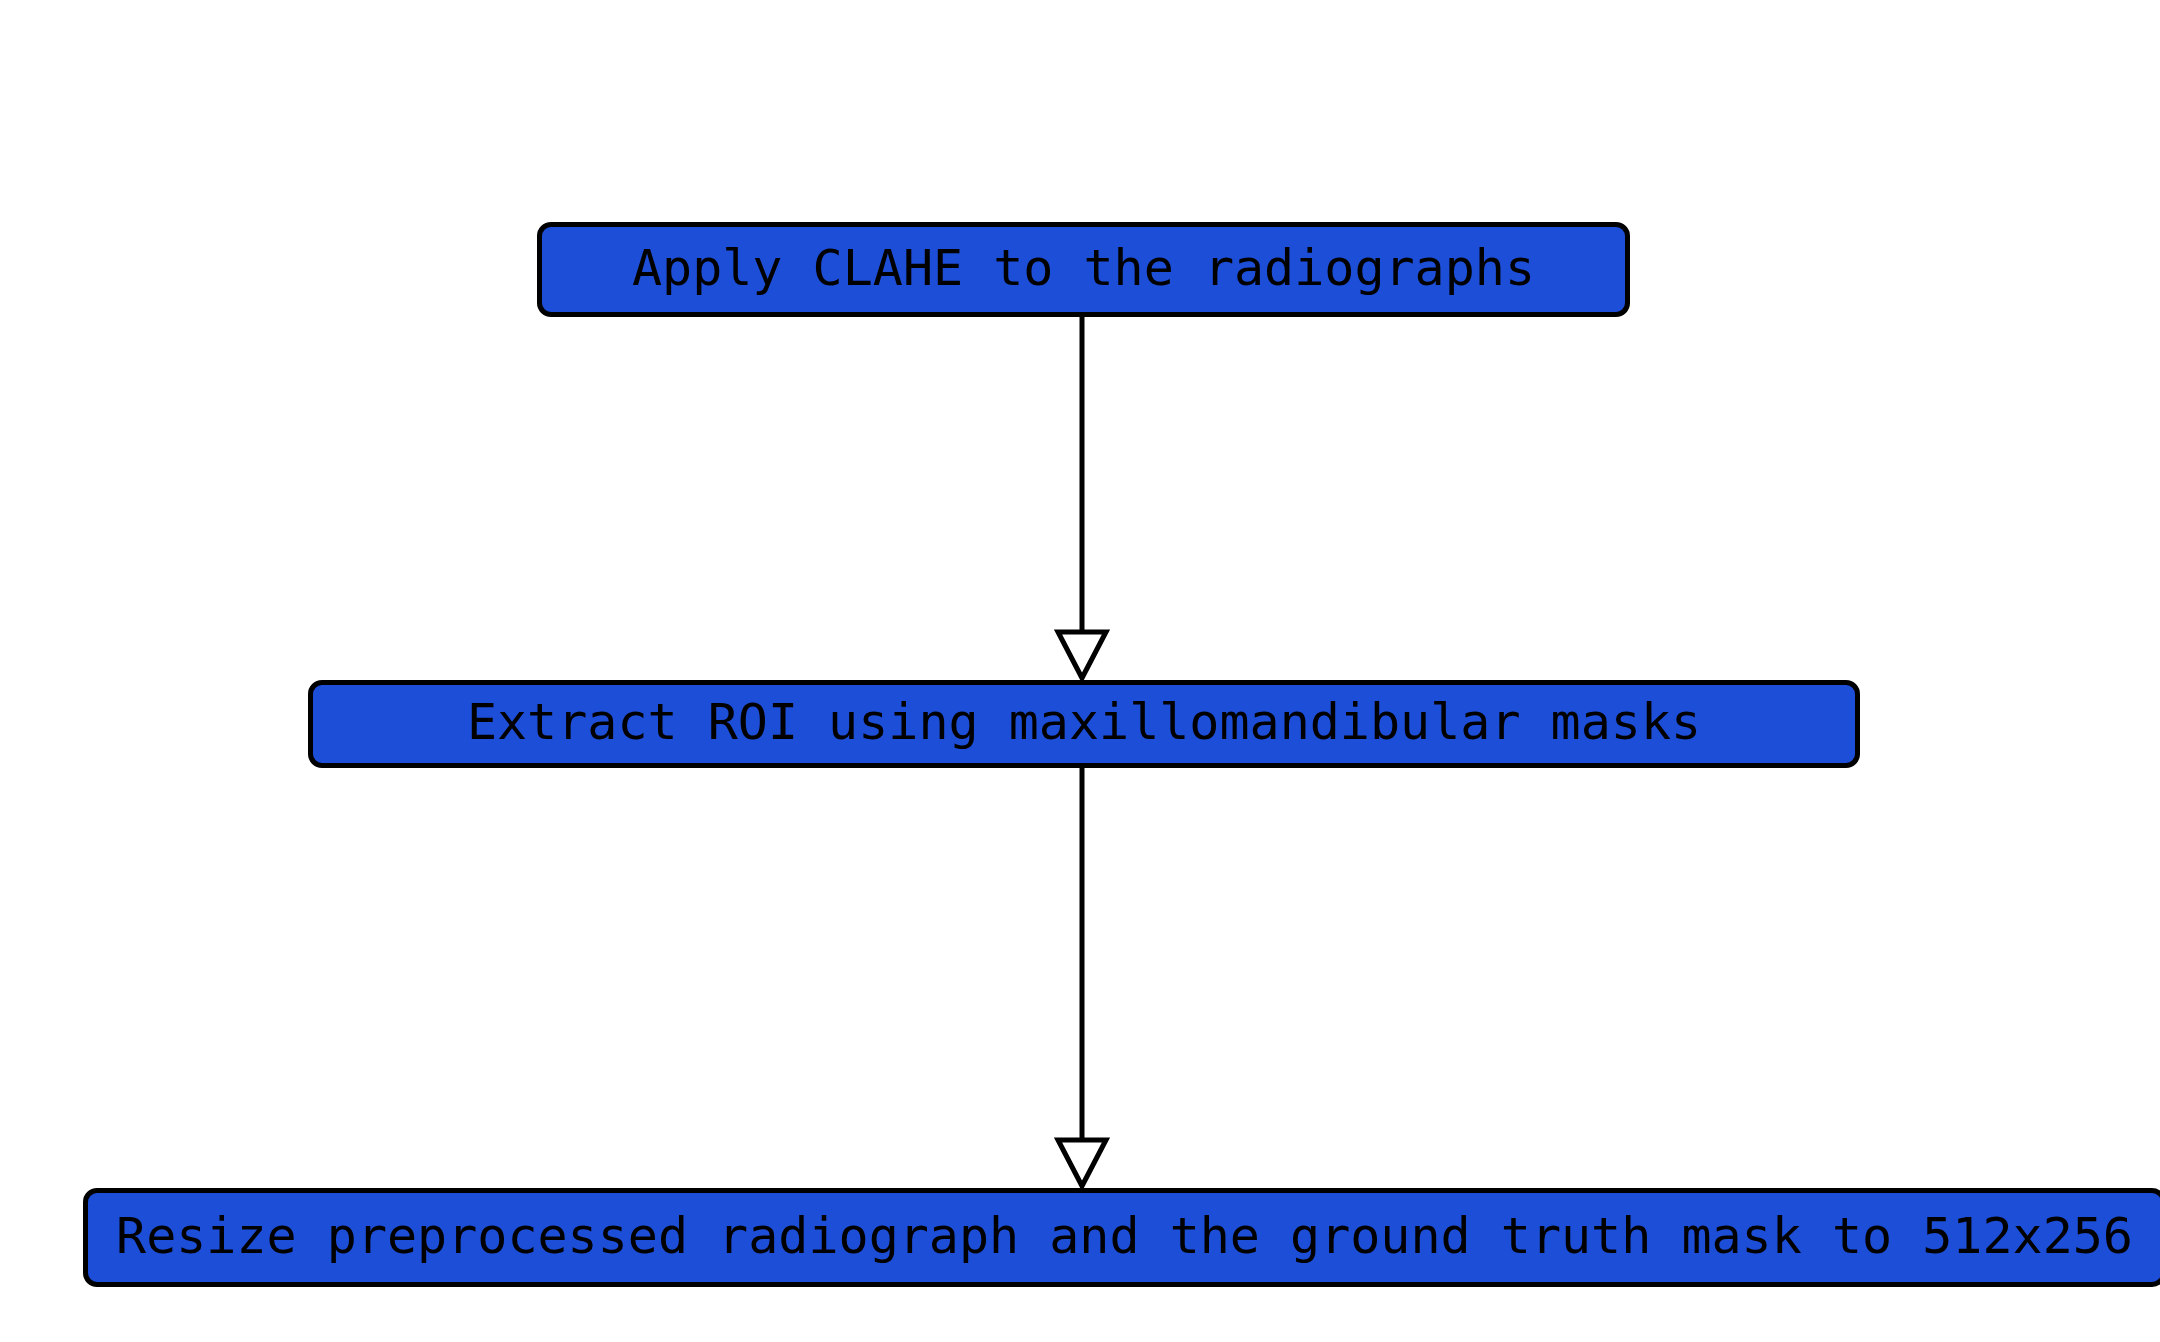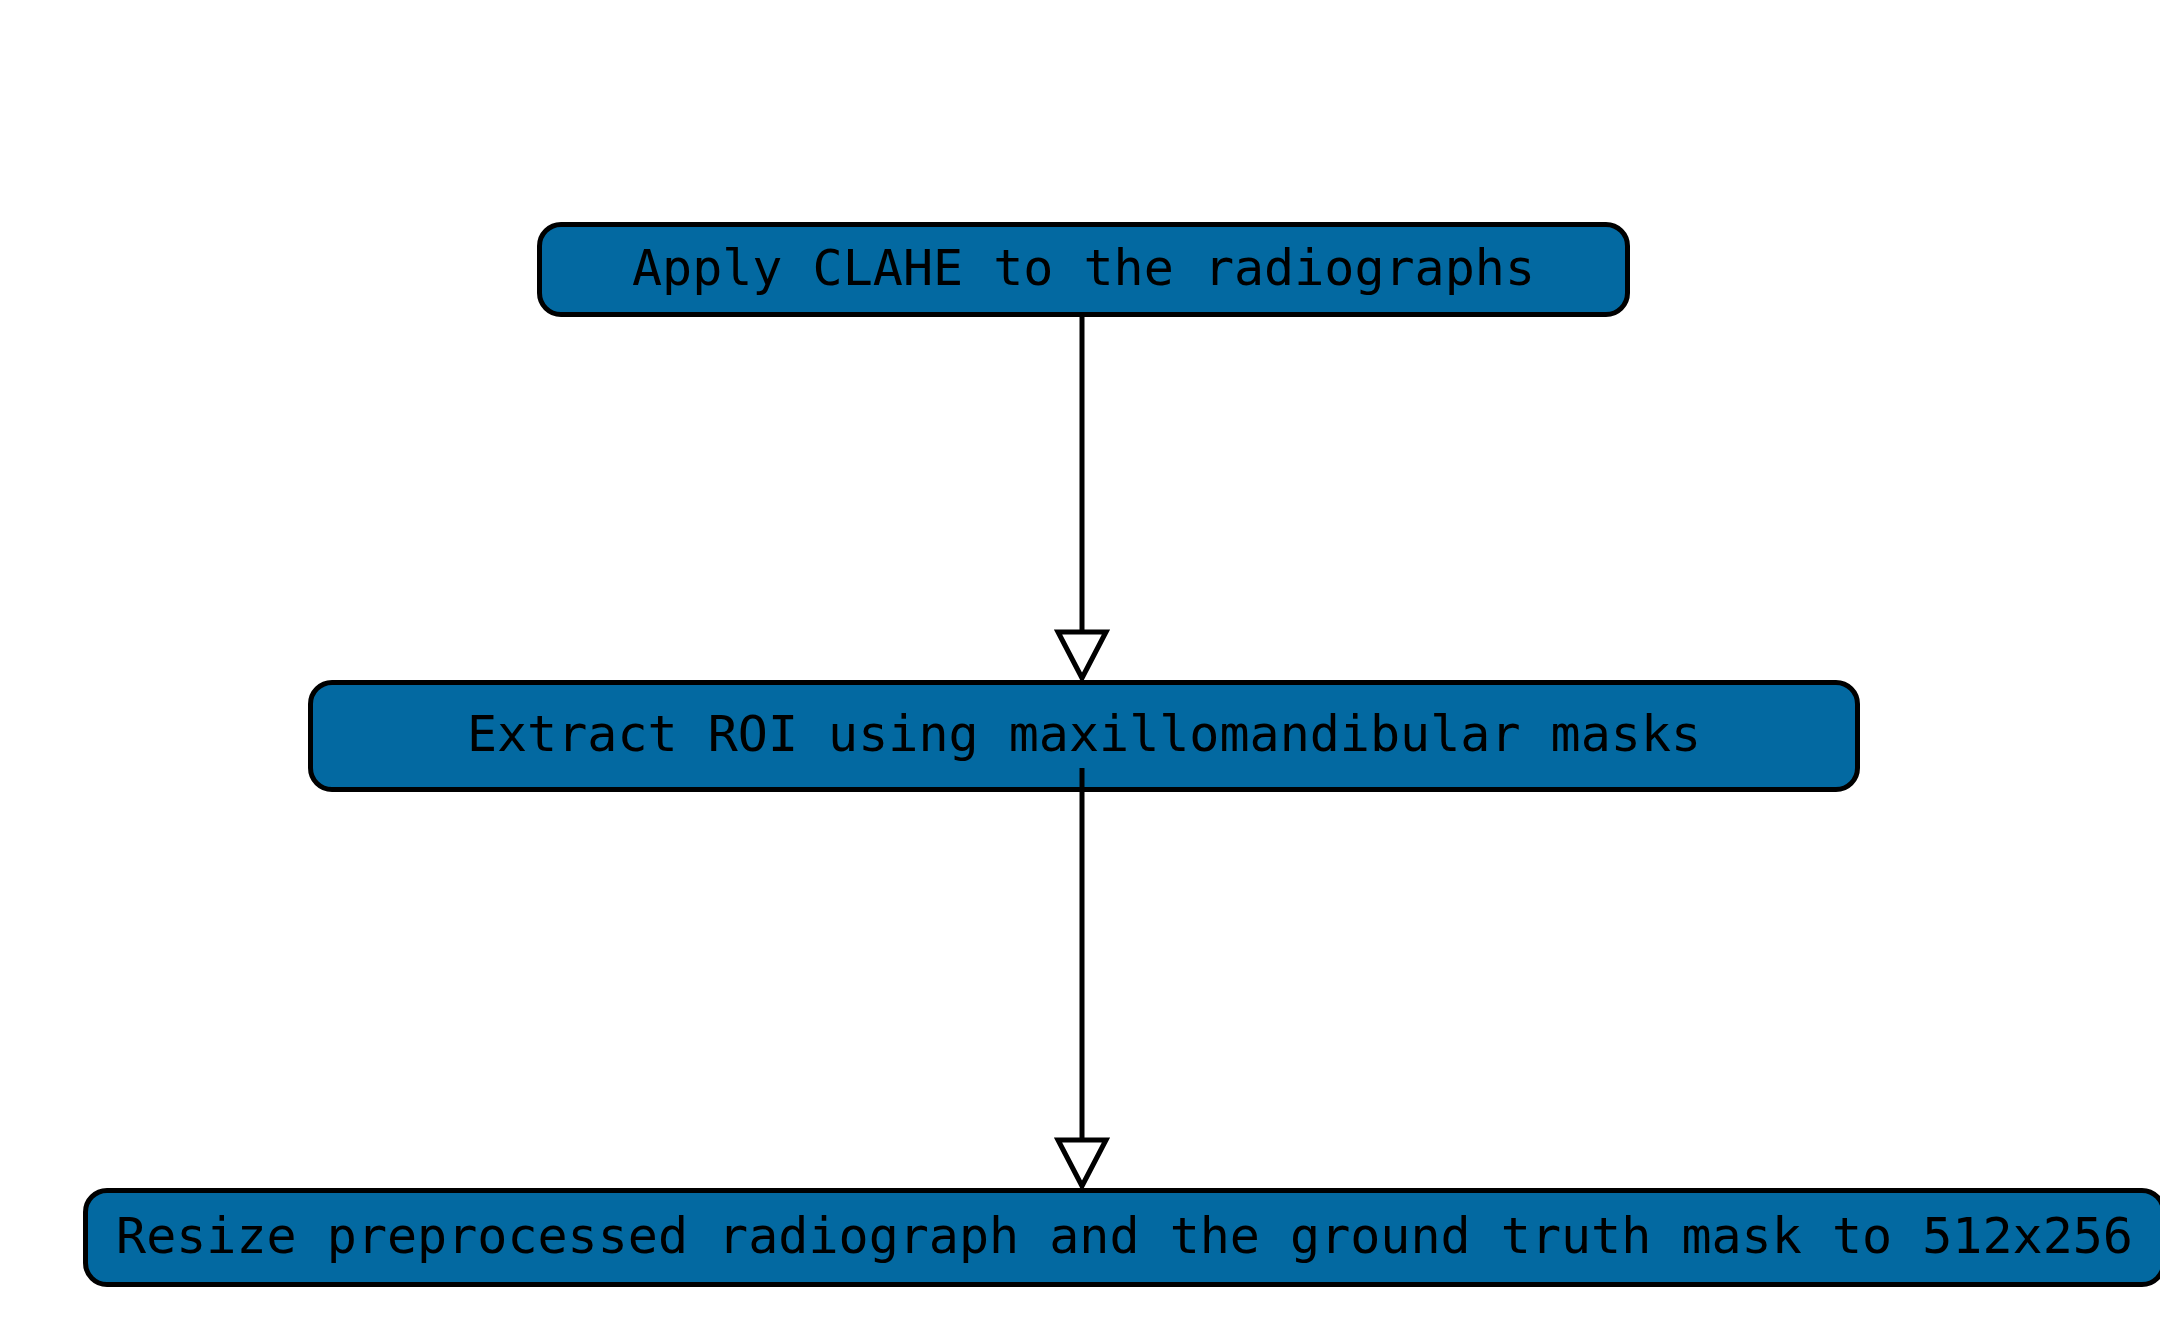--- a/index.html
+++ b/index.html
@@ -22,35 +22,35 @@
     left: 0;
     top: 26px;
     width: 2120px; 
     text-align: center;
     font-size: 50px;
     line-height: 60px;
     white-space: nowrap;
   }
   .node {
     position: absolute;
-    background: #0369a1;
+    background: #1d4ed8;
     border: 5px solid #000000;
-    border-radius: 24px;
+    border-radius: 14px;
     display: flex;
     align-items: center;
     justify-content: center;
   }
   .node-label {
     font-size: 50px;
     line-height: 1;
     white-space: nowrap;
     padding-bottom: 4px;
   }
   #node-1 { left: 537px; top: 222px;  width: 1093px; height: 95px; }
-  #node-2 { left: 308px; top: 680px;  width: 1552px; height: 112px; }
+  #node-2 { left: 308px; top: 680px;  width: 1552px; height: 88px; }
   #node-3 { left: 40px;  top: 1188px; width: 2083px; height: 99px; margin-left: 43px; }
   .edge {
     position: absolute;
     overflow: visible;
   }
   #edge-1 { left: 1052px; top: 317px; width: 60px; height: 363px; }
   #edge-2 { left: 1052px; top: 768px; width: 60px; height: 420px; }
 </style>
 </head>
 <body>

